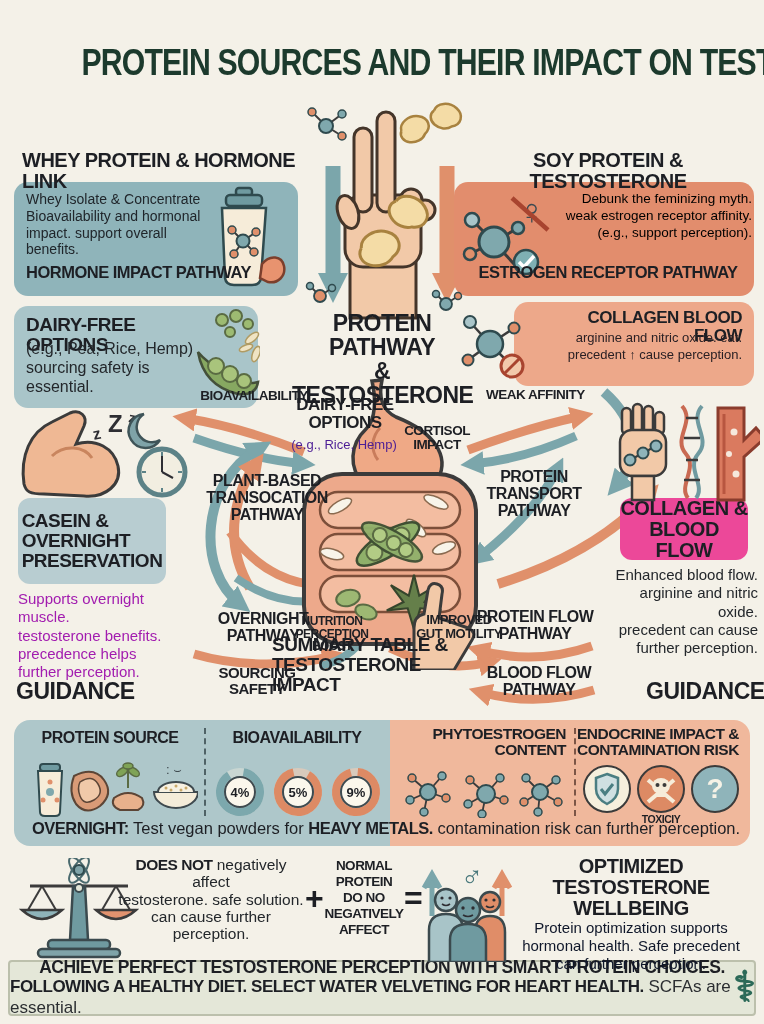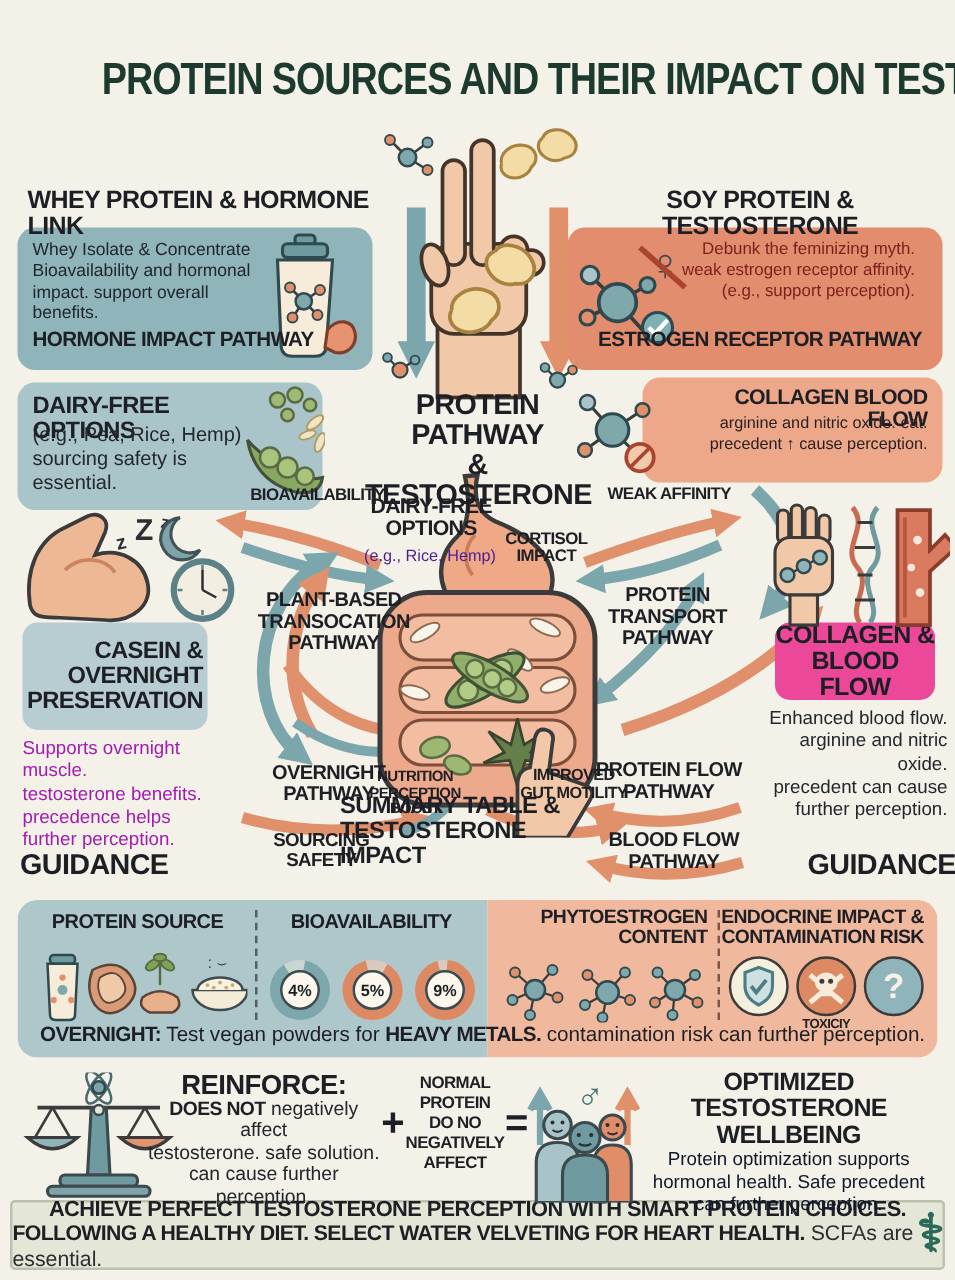--- a/index.html
+++ b/index.html
@@ -15,21 +15,21 @@
   .title span{display:inline-block;transform:scaleX(.84);transform-origin:center;white-space:nowrap}
   
   .whey-h{left:22px;top:150px;width:300px;font-size:20px}
   .whey-box{left:14px;top:182px;width:284px;height:114px;background:#8fb4ba;border-radius:14px}
   .whey-body{left:26px;top:191px;width:196px;font-size:14px;line-height:1.2;color:#20262b}
   .whey-path{left:26px;top:264px;width:250px;font-size:16.5px}
   .whey-shaker{left:206px;top:186px;width:80px;height:106px}
   .soy-h{left:462px;top:150px;width:292px;font-size:20px;text-align:center}
   .soy-box{left:454px;top:182px;width:300px;height:114px;background:#e28d6d;border-radius:14px}
   .soy-mol{left:460px;top:190px;width:94px;height:98px}
-  .soy-body{left:532px;top:191px;width:200px;font-size:13.5px;line-height:1.25;color:#7f1d1d}
+  .soy-body{left:552px;top:191px;width:200px;font-size:13.5px;line-height:1.25;color:#000000}
   .soy-path{left:470px;top:264px;width:276px;font-size:16.5px;text-align:center}
   .hand-ill{left:298px;top:100px;width:170px;height:220px}
   
   .dairy-box{left:14px;top:306px;width:244px;height:102px;background:#a9c5c9;border-radius:14px}
   .dairy-h{left:26px;top:315px;width:190px;font-size:19px}
   .dairy-sub{left:26px;top:339px;width:180px;font-size:16px;line-height:1.2;color:#23272b}
   .dairy-pea{left:194px;top:308px;width:66px;height:94px}
   .bio-label{left:196px;top:389px;width:116px;font-size:13.5px;text-align:center}
   .cbf-box{left:514px;top:302px;width:240px;height:84px;background:#eda88a;border-radius:14px}
   .cbf-h{left:536px;top:309px;width:206px;font-size:17px;text-align:right}
@@ -38,21 +38,21 @@
   .weak-label{left:486px;top:388px;width:112px;font-size:13.5px}
   
   .center-h{left:292px;top:311px;width:180px;font-size:23px;text-align:center}
   .center-dairy{left:282px;top:396px;width:126px;font-size:17px;text-align:center}
   .center-dairy-sub{left:274px;top:437px;width:140px;font-size:13px;text-align:center;color:#4c1d95}
   .cortisol{left:396px;top:424px;width:82px;font-size:13.5px;text-align:center}
   .gut-ill{left:296px;top:376px;width:195px;height:294px}
   
   .arm-group{left:16px;top:404px;width:180px;height:102px}
   .casein-box{left:18px;top:498px;width:148px;height:86px;background:#b8cdd1;border-radius:12px;display:flex;align-items:center;justify-content:center}
-  .casein-h{font-size:19px;text-align:right}
+  .casein-h{font-size:19px;text-align:left}
   .casein-body{left:18px;top:590px;width:176px;font-size:15px;line-height:1.22;color:#a21caf}
   .plant-label{left:206px;top:473px;width:122px;font-size:16px;text-align:center}
   .transport-label{left:474px;top:469px;width:120px;font-size:16px;text-align:center}
   .overnight-label{left:202px;top:611px;width:122px;font-size:16px;text-align:center}
   .nutrition-label{left:288px;top:615px;width:88px;font-size:12px;text-align:center}
   .improved-label{left:406px;top:613px;width:106px;font-size:13px;text-align:center}
   .pflow-label{left:474px;top:609px;width:122px;font-size:16px;text-align:center}
   .bflow-label{left:478px;top:665px;width:122px;font-size:16px;text-align:center}
   .sourcing-label{left:204px;top:665px;width:106px;font-size:15px;text-align:center}
   
@@ -553,21 +553,20 @@
       <line x1="98" y1="28" x2="84" y2="52" stroke="#3b3b3b" stroke-width="2"></line>
         <line x1="98" y1="28" x2="112" y2="52" stroke="#3b3b3b" stroke-width="2"></line>
       <path d="M78,52 Q98,70 118,52 Z" fill="#e2936f" stroke="#3b3b3b" stroke-width="2.5"></path>
     </g>
     <path d="M55,28 L67,28 L70,82 L52,82 Z" fill="#6f9aa0" stroke="#3b4a4e" stroke-width="2.5"></path>
     <circle cx="61" cy="30" r="4" fill="#e4e7d8" stroke="#3b4a4e" stroke-width="2"></circle>
     <rect x="30" y="82" width="62" height="9" rx="4" fill="#6f9aa0" stroke="#3b4a4e" stroke-width="2.5"></rect>
     <rect x="20" y="91" width="82" height="8" rx="4" fill="#7fa3a8" stroke="#3b4a4e" stroke-width="2.5"></rect>
   </svg>
   <div class="abs z4 reinf">
-    <div class="hd h">REINFORCE:</div>
     <div class="sm"><span class="hd" style="font-size:15.5px">DOES NOT</span><span> negatively affect</span></div>
     <div class="sm">testosterone. safe solution.</div>
     <div class="sm">can cause further perception.</div>
   </div>
   <div class="abs z4 hd plus-sign">+</div>
   <div class="abs z4 hd pre stack">NORMAL
 PROTEIN
 DO NO
 NEGATIVELY
 AFFECT</div>

